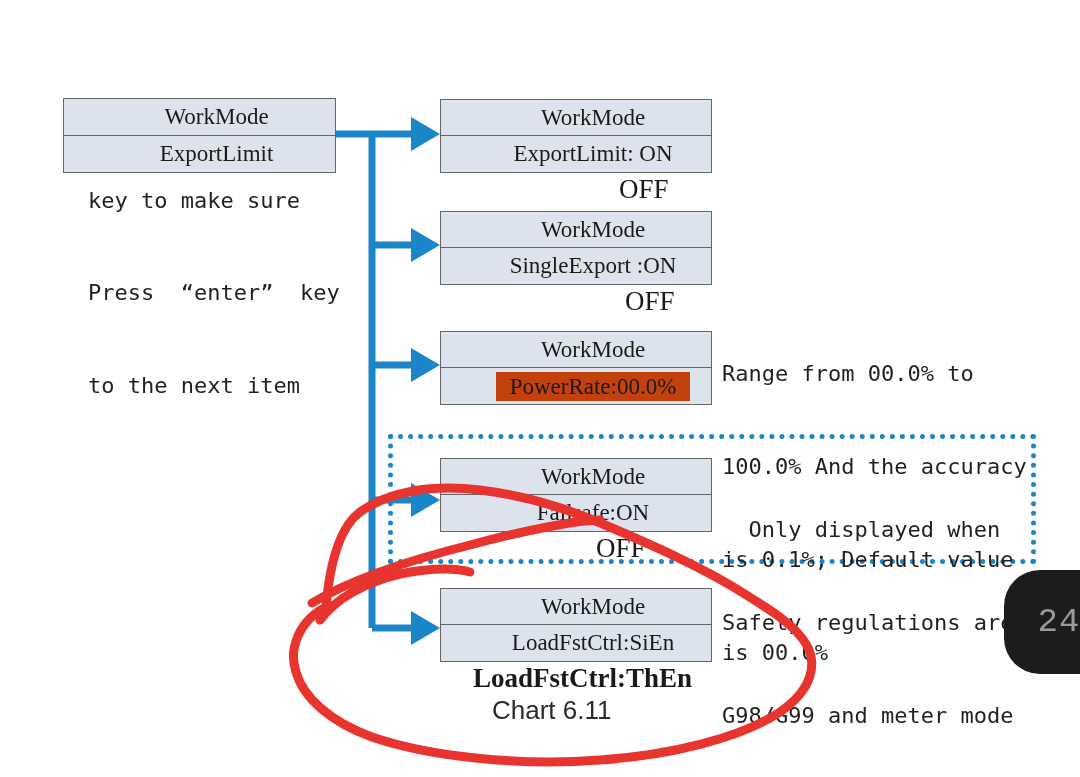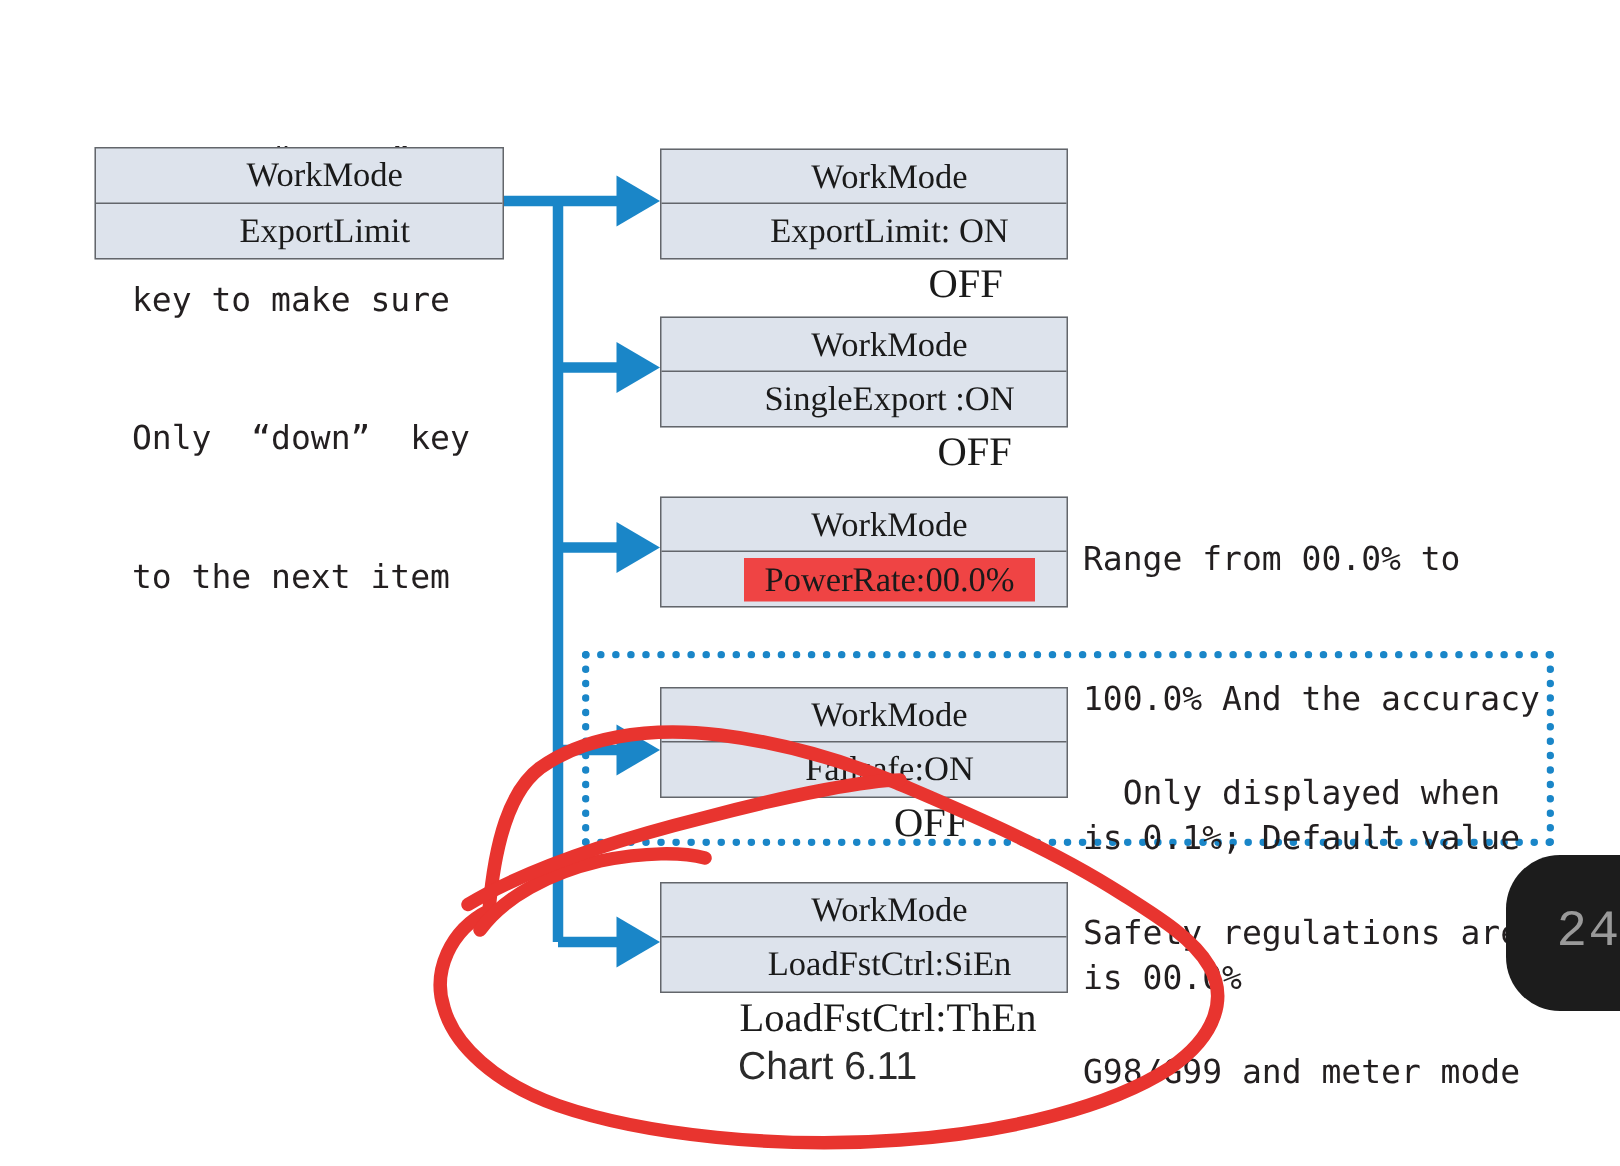--- a/index.html
+++ b/index.html
@@ -36,21 +36,21 @@
     justify-content:center;
     font-family:"Liberation Serif", serif;
     font-size:23px;
     color:#1a1a1a;
     box-sizing:border-box;
     position:relative;
     padding-left:34px;
   }
   .mrow.top{border-bottom:1.5px solid #63666b;}
   .mrow .hl{
-    background:#ef4444;
+    background:#c2410c;
     padding:1px 14px;
     display:inline-block;
     line-height:27px;
   }
 
   
   .subopt{
     position:absolute;
     font-family:"Liberation Serif", serif;
     font-size:27px;
@@ -97,21 +97,21 @@
 <body>
 
 <div id="stage">
 
   <div class="note" style="left:88px;top:30px;">
     <div>Press  “enter”</div>
     <div>key to make sure</div>
   </div>
 
   <div class="note" style="left:88px;top:215px;">
-    <div>Only  “down”  key</div>
+    <div>Press  “enter”  key</div>
     <div>to the next item</div>
   </div>
 
   <svg id="wires" viewBox="0 0 1080 777">
     <g stroke="#1a86c8" stroke-width="7" fill="none">
 
       <path d="M336 134 H416"></path>
 
       <path d="M372 134 V628"></path>
 
@@ -158,21 +158,21 @@
   <div class="mbox" style="left:440px;top:458px;width:272px;height:74px;">
     <div class="mrow top">WorkMode</div>
     <div class="mrow">Failsafe:ON</div>
   </div>
   <div class="subopt" style="left:596px;top:533px;">OFF</div>
 
   <div class="mbox" style="left:440px;top:588px;width:272px;height:74px;">
     <div class="mrow top">WorkMode</div>
     <div class="mrow">LoadFstCtrl:SiEn</div>
   </div>
-  <div class="subopt" style="left:493px;top:663px;">LoadFstCtrl:ThEn</div>
+  <div class="subopt" style="left:473px;top:663px;font-weight:bold;">LoadFstCtrl:ThEn</div>
 
   <div class="note" style="left:722px;top:296px;">
     <div>Range from 00.0% to</div>
     <div>100.0% And the accuracy</div>
     <div>is 0.1%; Default value</div>
     <div>is 00.0%</div>
   </div>
 
   <div class="note" style="left:722px;top:452px;">
     <div>  Only displayed when</div>

